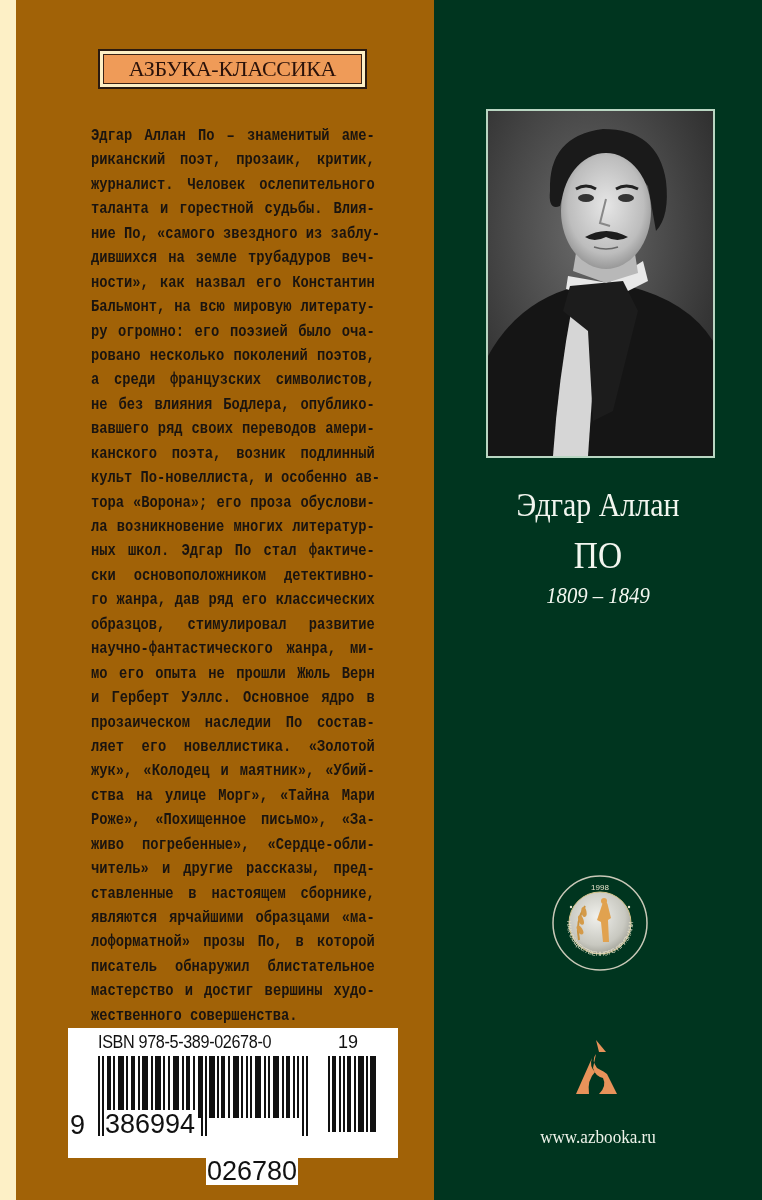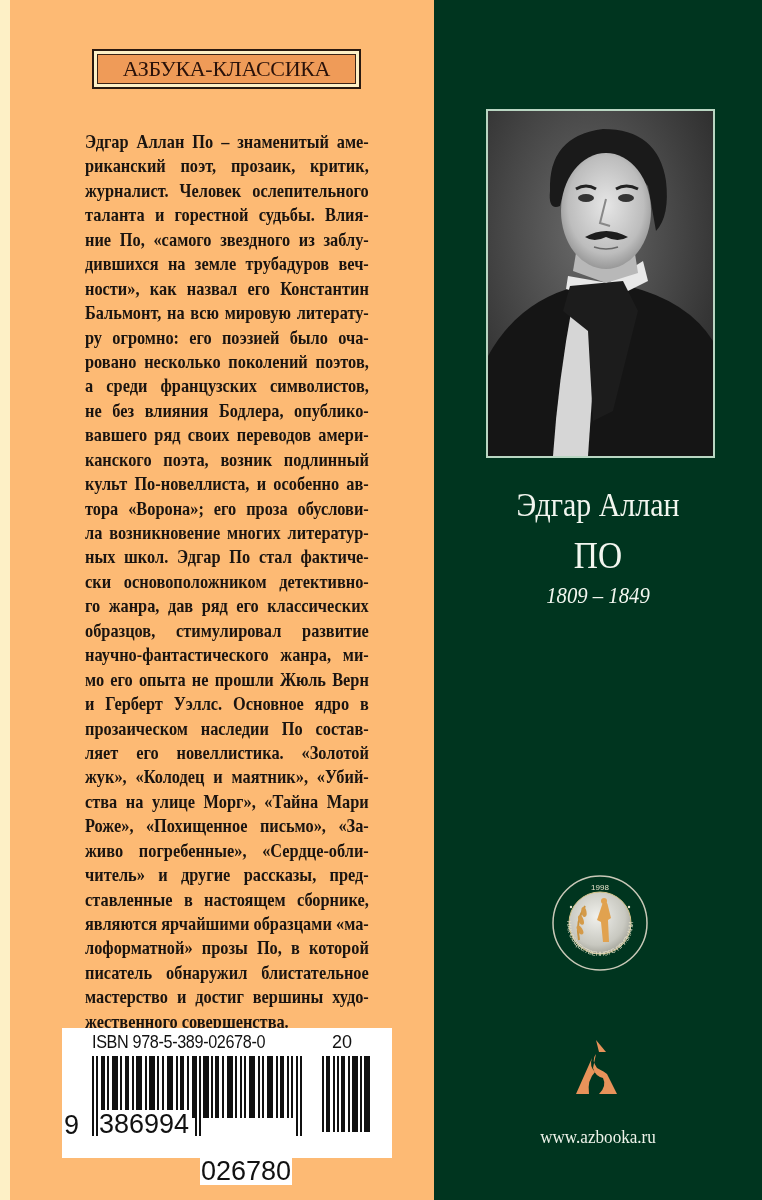--- a/index.html
+++ b/index.html
@@ -1,38 +1,38 @@
 <!DOCTYPE html>
 <html><head>
   <meta charset="utf-8">
   <style>
     * { margin: 0; padding: 0; box-sizing: border-box; }
     html, body { width: 762px; height: 1200px; overflow: hidden; }
     body { position: relative; background: #fdf0c6; font-family: "Liberation Serif", "DejaVu Serif", serif; }
 
-    .left-panel { position: absolute; left: 10px; top: 0; width: 434px; height: 1200px; background: #fdba74; }
+    .left-panel { position: absolute; left: 16px; top: 0; width: 434px; height: 1200px; background: #a16207; }
     .right-panel { position: absolute; left: 434px; top: 0; width: 328px; height: 1200px; background: #00351f; }
 
     
     .series-label {
       position: absolute; left: 82px; top: 49px; width: 269px; height: 40px;
       border: 2px solid #2a1a10; background: #fdf0c6; padding: 3px;
     }
     .series-label-inner {
       width: 100%; height: 100%; background: #ef9b58; border: 1px solid #3a2316;
       display: flex; align-items: center; justify-content: center;
       font-family: "Liberation Serif", serif; font-size: 22px; color: #2a120a;
       letter-spacing: -0.3px;
     }
 
     
     .annotation {
       position: absolute; left: 75px; top: 124px; width: 284px;
-      font-family: Liberation Serif, serif; font-weight: bold;
-      font-size: 19px; line-height: 24.45px; color: #1a1410; margin-top: 6px;
+      font-family: Liberation Mono, monospace; font-weight: bold;
+      font-size: 16px; line-height: 24.45px; color: #1a1410;
     }
     .annotation .line {
       display: block; text-align: justify; text-align-last: justify;
       white-space: nowrap; height: 24.45px; transform: scaleX(0.86); transform-origin: left center;
       width: 330px;
     }
     .annotation .line.last { text-align-last: left; }
 
     
     .barcode-box {
@@ -131,21 +131,21 @@
     <span class="line">ставленные в настоящем сборнике,</span>
     <span class="line">являются ярчайшими образцами «ма-</span>
     <span class="line">лоформатной» прозы По, в которой</span>
     <span class="line">писатель обнаружил блистательное</span>
     <span class="line">мастерство и достиг вершины худо-</span>
     <span class="line last">жественного совершенства.</span>
   </div>
 
   <div class="barcode-box">
     <span class="isbn-text">ISBN 978-5-389-02678-0</span>
-    <span class="addon-text">20</span>
+    <span class="addon-text">19</span>
     <svg class="bars-main" viewBox="0 0 210 80" preserveAspectRatio="none">
       <g fill="#111">
         <rect x="0" y="0" width="2" height="80"></rect>
           <rect x="4" y="0" width="2" height="80"></rect>
         <rect x="9" y="0" width="4" height="62"></rect>
           <rect x="15" y="0" width="2" height="62"></rect>
         <rect x="20" y="0" width="6" height="62"></rect>
           <rect x="28" y="0" width="2" height="62"></rect>
         <rect x="33" y="0" width="4" height="62"></rect>
           <rect x="40" y="0" width="2" height="62"></rect>

